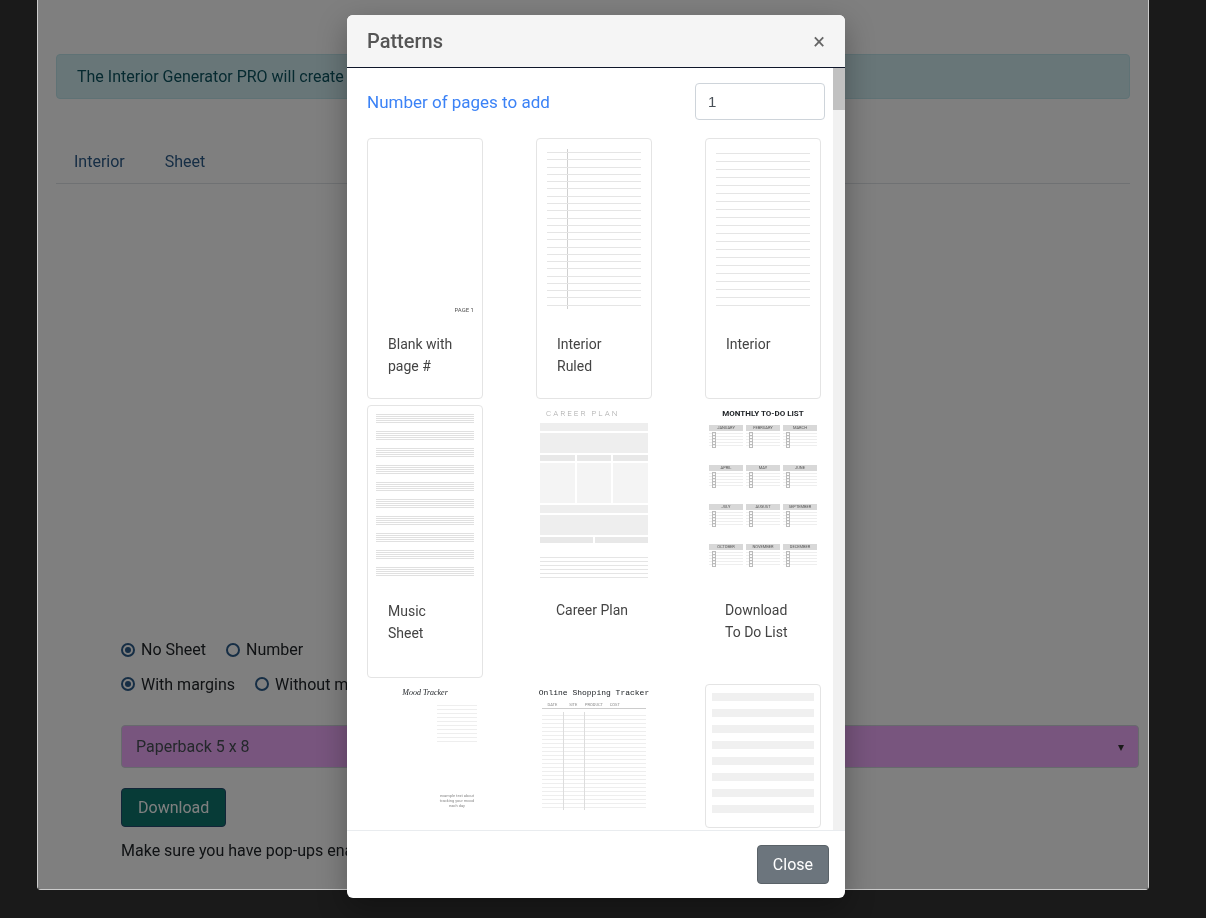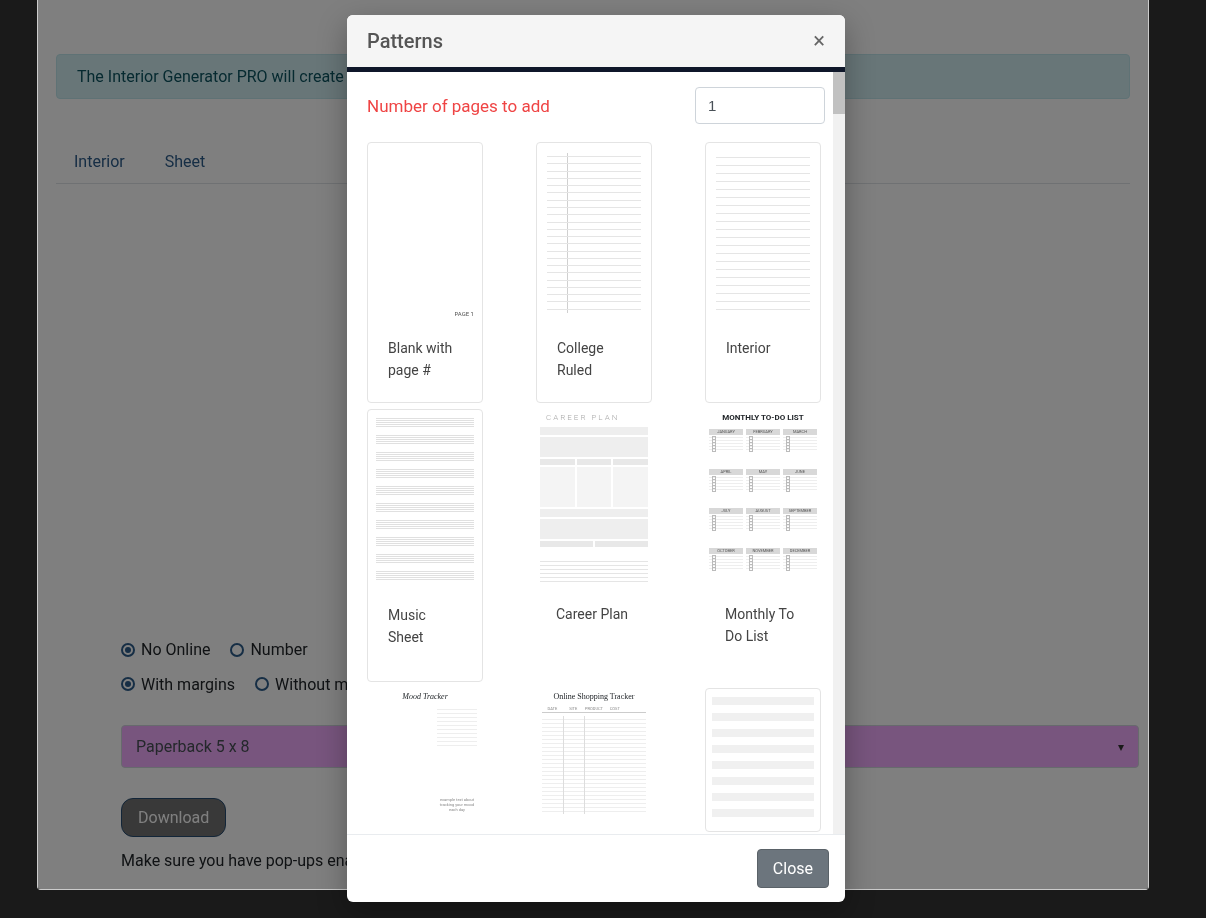--- a/index.html
+++ b/index.html
@@ -71,25 +71,25 @@
     justify-content: space-between;
     align-items: center;
     margin-top: 30px;
   }
   .select .chev {
     font-size: 12px;
     color: #333;
   }
   .download-btn {
     display: inline-block;
-    margin-top: 30px;
+    margin-top: 20px;
     padding: 9px 16px;
-    background: #737373;
+    background: #0f766e;
     color: #fff;
-    border-radius: 12px;
+    border-radius: 4px;
     font-size: 16px;
     border: 1px solid #254b70;
   }
   .note {
     margin-top: 14px;
     font-size: 16px;
   }
 
   
   .backdrop {
@@ -104,24 +104,24 @@
     position: absolute;
     top: 15px;
     left: 347px;
     width: 498px;
     background: #fff;
     border-radius: 6px;
     box-shadow: 0 10px 30px rgba(0,0,0,.3);
   }
   .modal-header {
     padding: 14px 20px;
-    border-bottom: 5px solid #0f172a;
+    border-bottom: 1px solid #0f172a;
     background: #f5f5f5;
     border-radius: 6px 6px 0 0;
-    display: flex; justify-content: space-between; align-items: center;
+    display: flex; justify-content: space-between; align-items: flex-end;
   }
   .modal-title { font-size: 20px; color: #555; font-weight: 500; }
   .modal-close { font-size: 22px; color: #666; line-height: 1; cursor: pointer; }
   .modal-body-wrap { position: relative; }
   .modal-body {
     height: 762px;
     overflow: hidden;
     padding: 15px 20px 0 20px;
   }
   .scroll-track {
@@ -130,21 +130,21 @@
     background: #f1f1f1;
   }
   .scroll-thumb {
     position: absolute; left: 0; right: 0; top: 0; height: 42px;
     background: #c1c1c1;
   }
   .pages-row {
     display: flex; justify-content: space-between; align-items: center;
     margin-bottom: 18px;
   }
-  .pages-label { font-size: 17px; color: #ef4444; }
+  .pages-label { font-size: 17px; color: #3b82f6; }
   .pages-input {
     width: 130px; padding: 9px 12px;
     border: 1px solid #ced4da; border-radius: 4px;
     font-size: 15px; color: #495057;
   }
   .grid {
     display: grid;
     grid-template-columns: repeat(3, 120px);
     justify-content: space-between;
     row-gap: 6px;
@@ -210,21 +210,21 @@
   .monthly .mon .mr::before { content: ""; display: inline-block; width: 2px; height: 2px; border: 0.5px solid #bbb; vertical-align: top; }
   .mood .mdtitle { position: absolute; top: 4px; left: 0; right: 0; text-align: center; font-size: 8px; font-style: italic; font-family: cursive; }
   .mood .mdgrid {
     position: absolute; top: 18px; left: 6px; width: 60px; height: 125px;
     background-image: linear-gradient(#ddd 0.5px, transparent 0.5px), linear-gradient(90deg, #ddd 0.5px, transparent 0.5px);
     background-size: 4px 4px;
   }
   .mood .mdside { position: absolute; top: 18px; right: 6px; width: 40px; }
   .mood .mdside div { height: 3px; border-bottom: 1px solid #eee; margin: 1px 0; }
   .mood .mdnote { position: absolute; bottom: 20px; right: 6px; width: 40px; font-size: 4px; color: #888; text-align: center; }
-  .shop .sptitle { position: absolute; top: 4px; left: 0; right: 0; text-align: center; font-size: 8px; font-family: Liberation Serif, serif; }
+  .shop .sptitle { position: absolute; top: 4px; left: 0; right: 0; text-align: center; font-size: 8px; font-family: Liberation Mono, monospace; }
   .shop .cols { position: absolute; top: 18px; left: 6px; right: 6px; display: grid; grid-template-columns: repeat(5,1fr); font-size: 4px; text-align: center; color: #888; border-bottom: 1px solid #ccc; padding-bottom: 1px; }
   .shop .splines { position: absolute; top: 28px; left: 6px; right: 6px; bottom: 4px; }
   .shop .splines div { height: 1px; border-bottom: 1px solid #eee; margin: 3px 0; position: relative; }
   .shop .splines div::before, .shop .splines div::after {
     content: ""; position: absolute; top: -3px; bottom: -3px; width: 1px; background: #ddd;
   }
   .shop .splines div::before { left: 20%; }
   .shop .splines div::after { left: 40%; }
   .stripe .stlines { position: absolute; top: 8px; left: 6px; right: 6px; bottom: 4px; }
   .stripe .stlines div { height: 8px; background: #f0f0f0; margin-bottom: 8px; }
@@ -253,21 +253,21 @@
 
   <div class="tabs">
     <span>Interior</span>
     <span>Sheet</span>
   </div>
 
   <div class="controls">
     <div class="radio-row">
       <span class="radio-opt">
         <span class="radio checked"></span>
-        <span>No Online</span>
+        <span>No Sheet</span>
       </span>
       <span class="radio-opt">
         <span class="radio"></span>
         <span>Number</span>
       </span>
     </div>
     <div class="radio-row">
       <span class="radio-opt">
         <span class="radio checked"></span>
         <span>With margins</span>
@@ -332,21 +332,21 @@
                 <div></div>
                 <div></div>
                 <div></div>
                 <div></div>
                 <div></div>
                 <div></div>
                 <div></div>
                 <div></div>
               </div>
           </div>
-          <div class="label">College Ruled</div>
+          <div class="label">Interior Ruled</div>
         </div>
 
         <div class="card">
           <div class="img journal">
             <div class="jlines">
                 <div></div>
                 <div></div>
                 <div></div>
                 <div></div>
                 <div></div>
@@ -574,21 +574,21 @@
                 <div class="mon">
                   <div class="mh">DECEMBER</div>
                   <div class="mr"></div>
                   <div class="mr"></div>
                   <div class="mr"></div>
                   <div class="mr"></div>
                   <div class="mr"></div>
                 </div>
               </div>
           </div>
-          <div class="label">Monthly To Do List</div>
+          <div class="label">Download To Do List</div>
         </div>
 
         <div class="card noborder" style="height:144px; overflow:hidden;">
           <div class="img mood" style="height:144px;">
             <div class="mdtitle">Mood Tracker</div>
             <div class="mdgrid"></div>
             <div class="mdside">
                 <div></div>
                 <div></div>
                 <div></div>

